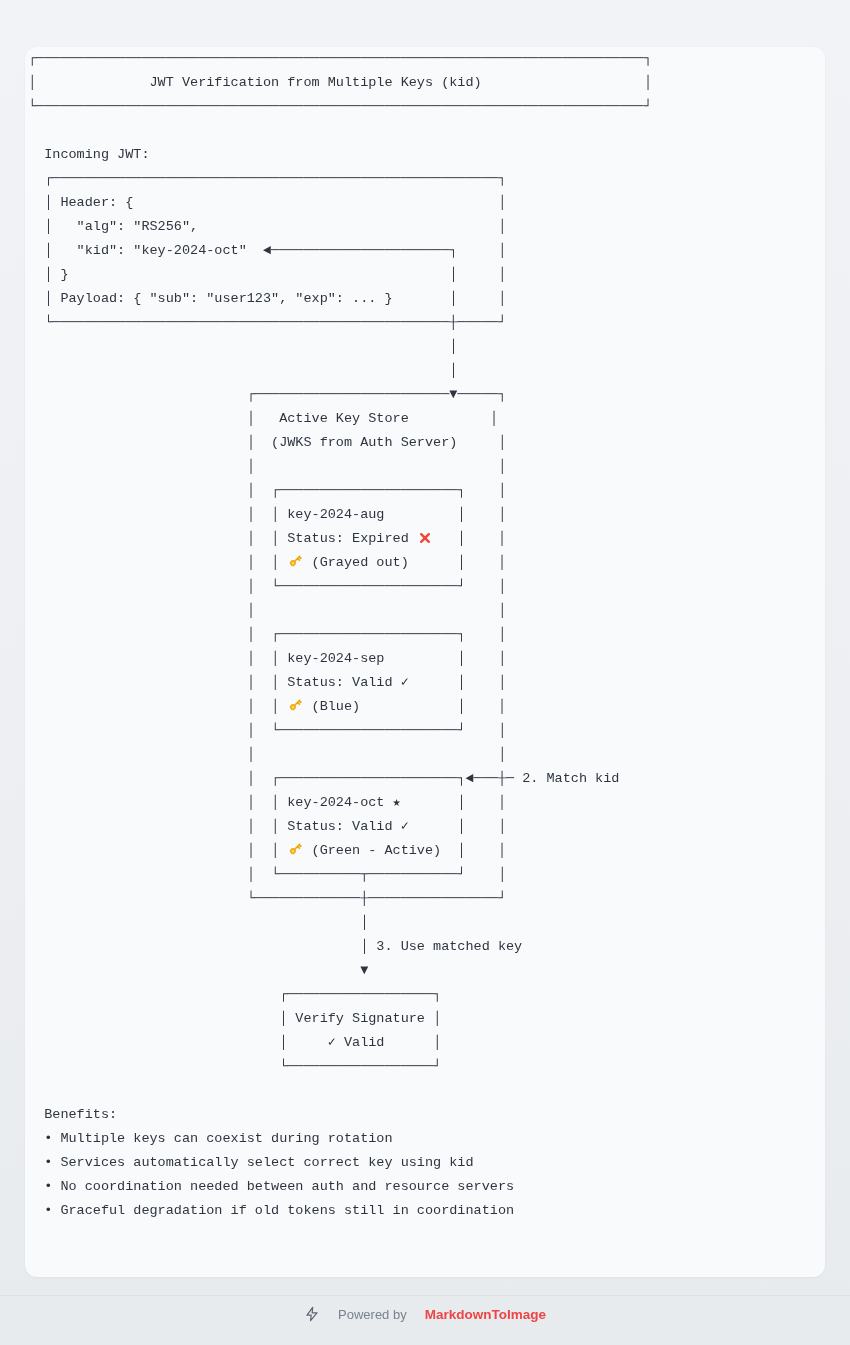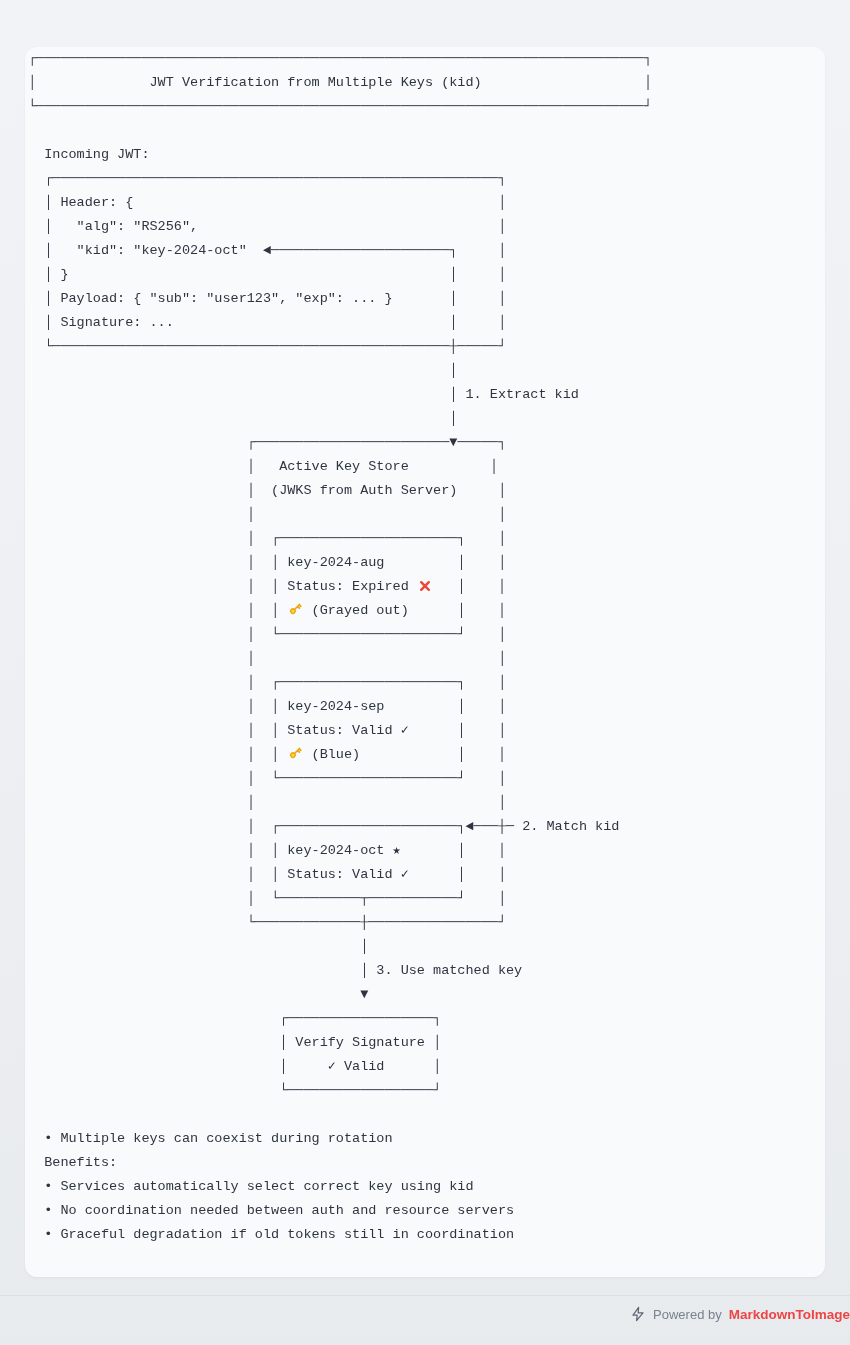--- a/index.html
+++ b/index.html
@@ -24,21 +24,21 @@
   .diagram .line { height:24px; white-space:pre; }
   .ico { display:inline-block; width:2ch; text-align:center; }
   .ico svg { vertical-align:-3px; }
   .g1 { display:inline-block; width:1ch; text-align:center; }
   .divider {
     position:absolute; left:0; top:1295px; width:850px; height:1px;
     background:#dde1e6;
   }
   .footer {
     position:absolute; left:0; top:1301px; width:850px; height:26px;
-    display:flex; justify-content:flex-end; align-items:center; gap:7px;
+    display:flex; justify-content:center; align-items:center; gap:18px;
   }
   .bolt { display:inline-flex; align-items:center; }
   .powered { color:#79828f; font-size:13px; }
   .brand { color:#ef4444; font-size:13.5px; font-weight:700; text-decoration:none; }
 </style>
 </head>
 <body>
 
 <div class="card">
   <div class="diagram">
@@ -46,24 +46,22 @@
       <div class="line">│              JWT Verification from Multiple Keys (kid)                    │</div>
       <div class="line">└───────────────────────────────────────────────────────────────────────────┘</div>
       <div class="line"></div>
       <div class="line">  Incoming JWT:</div>
       <div class="line">  ┌───────────────────────────────────────────────────────┐</div>
       <div class="line">  │ Header: {                                             │</div>
       <div class="line">  │   "alg": "RS256",                                     │</div>
       <div class="line">  │   "kid": "key-2024-oct"  <span class="g1">◄</span>──────────────────────┐     │</div>
       <div class="line">  │ }                                               │     │</div>
       <div class="line">  │ Payload: { "sub": "user123", "exp": ... }       │     │</div>
-      <div class="line">  │ Signature: ...                                  │     │</div>
       <div class="line">  └─────────────────────────────────────────────────┼─────┘</div>
       <div class="line">                                                    │</div>
-      <div class="line">                                                    │ 1. Extract kid</div>
       <div class="line">                                                    │</div>
       <div class="line">                           ┌────────────────────────<span class="g1">▼</span>─────┐</div>
       <div class="line">                           │   Active Key Store          │</div>
       <div class="line">                           │  (JWKS from Auth Server)     │</div>
       <div class="line">                           │                              │</div>
       <div class="line">                           │  ┌──────────────────────┐    │</div>
       <div class="line">                           │  │ key-2024-aug         │    │</div>
       <div class="line">                           │  │ Status: Expired <span class="ico"><svg width="14" height="14" viewBox="0 0 24 24">
             <path d="M5.5 5.5 18.5 18.5 M18.5 5.5 5.5 18.5" stroke="#ef4637" stroke-width="4.2" stroke-linecap="round" fill="none"></path>
           </svg></span>   │    │</div>
@@ -82,32 +80,38 @@
             <g transform="rotate(-45 12 12)">
               <circle cx="6.8" cy="12" r="3.1" fill="#ffd83b" stroke="#eda60e" stroke-width="2"></circle>
               <path d="M10 12 H20.4 M16.2 12 v3.6 M19.5 12 v3.1" fill="none" stroke="#eda60e" stroke-width="2.4" stroke-linecap="round"></path>
             </g>
           </svg></span> (Blue)            │    │</div>
       <div class="line">                           │  └──────────────────────┘    │</div>
       <div class="line">                           │                              │</div>
       <div class="line">                           │  ┌──────────────────────┐<span class="g1">◄</span>───┼─ 2. Match kid</div>
       <div class="line">                           │  │ key-2024-oct <span class="g1">★</span>       │    │</div>
       <div class="line">                           │  │ Status: Valid <span class="g1">✓</span>      │    │</div>
+      <div class="line">                           │  │ <span class="ico"><svg width="17" height="17" viewBox="0 0 24 24">
+            <g transform="rotate(-45 12 12)">
+              <circle cx="6.8" cy="12" r="3.1" fill="#ffd83b" stroke="#eda60e" stroke-width="2"></circle>
+              <path d="M10 12 H20.4 M16.2 12 v3.6 M19.5 12 v3.1" fill="none" stroke="#eda60e" stroke-width="2.4" stroke-linecap="round"></path>
+            </g>
+          </svg></span> (Green - Active)  │    │</div>
       <div class="line">                           │  └──────────┬───────────┘    │</div>
       <div class="line">                           └─────────────┼────────────────┘</div>
       <div class="line">                                         │</div>
       <div class="line">                                         │ 3. Use matched key</div>
       <div class="line">                                         <span class="g1">▼</span></div>
       <div class="line">                               ┌──────────────────┐</div>
       <div class="line">                               │ Verify Signature │</div>
       <div class="line">                               │     <span class="g1">✓</span> Valid      │</div>
       <div class="line">                               └──────────────────┘</div>
       <div class="line"></div>
+      <div class="line">  Benefits:</div>
       <div class="line">  • Multiple keys can coexist during rotation</div>
-      <div class="line">  Benefits:</div>
       <div class="line">  • Services automatically select correct key using kid</div>
       <div class="line">  • No coordination needed between auth and resource servers</div>
       <div class="line">  • Graceful degradation if old tokens still in coordination</div>
     </div>
 </div>
 
 <div class="divider"></div>
 
 <div class="footer">
   <span class="bolt">

